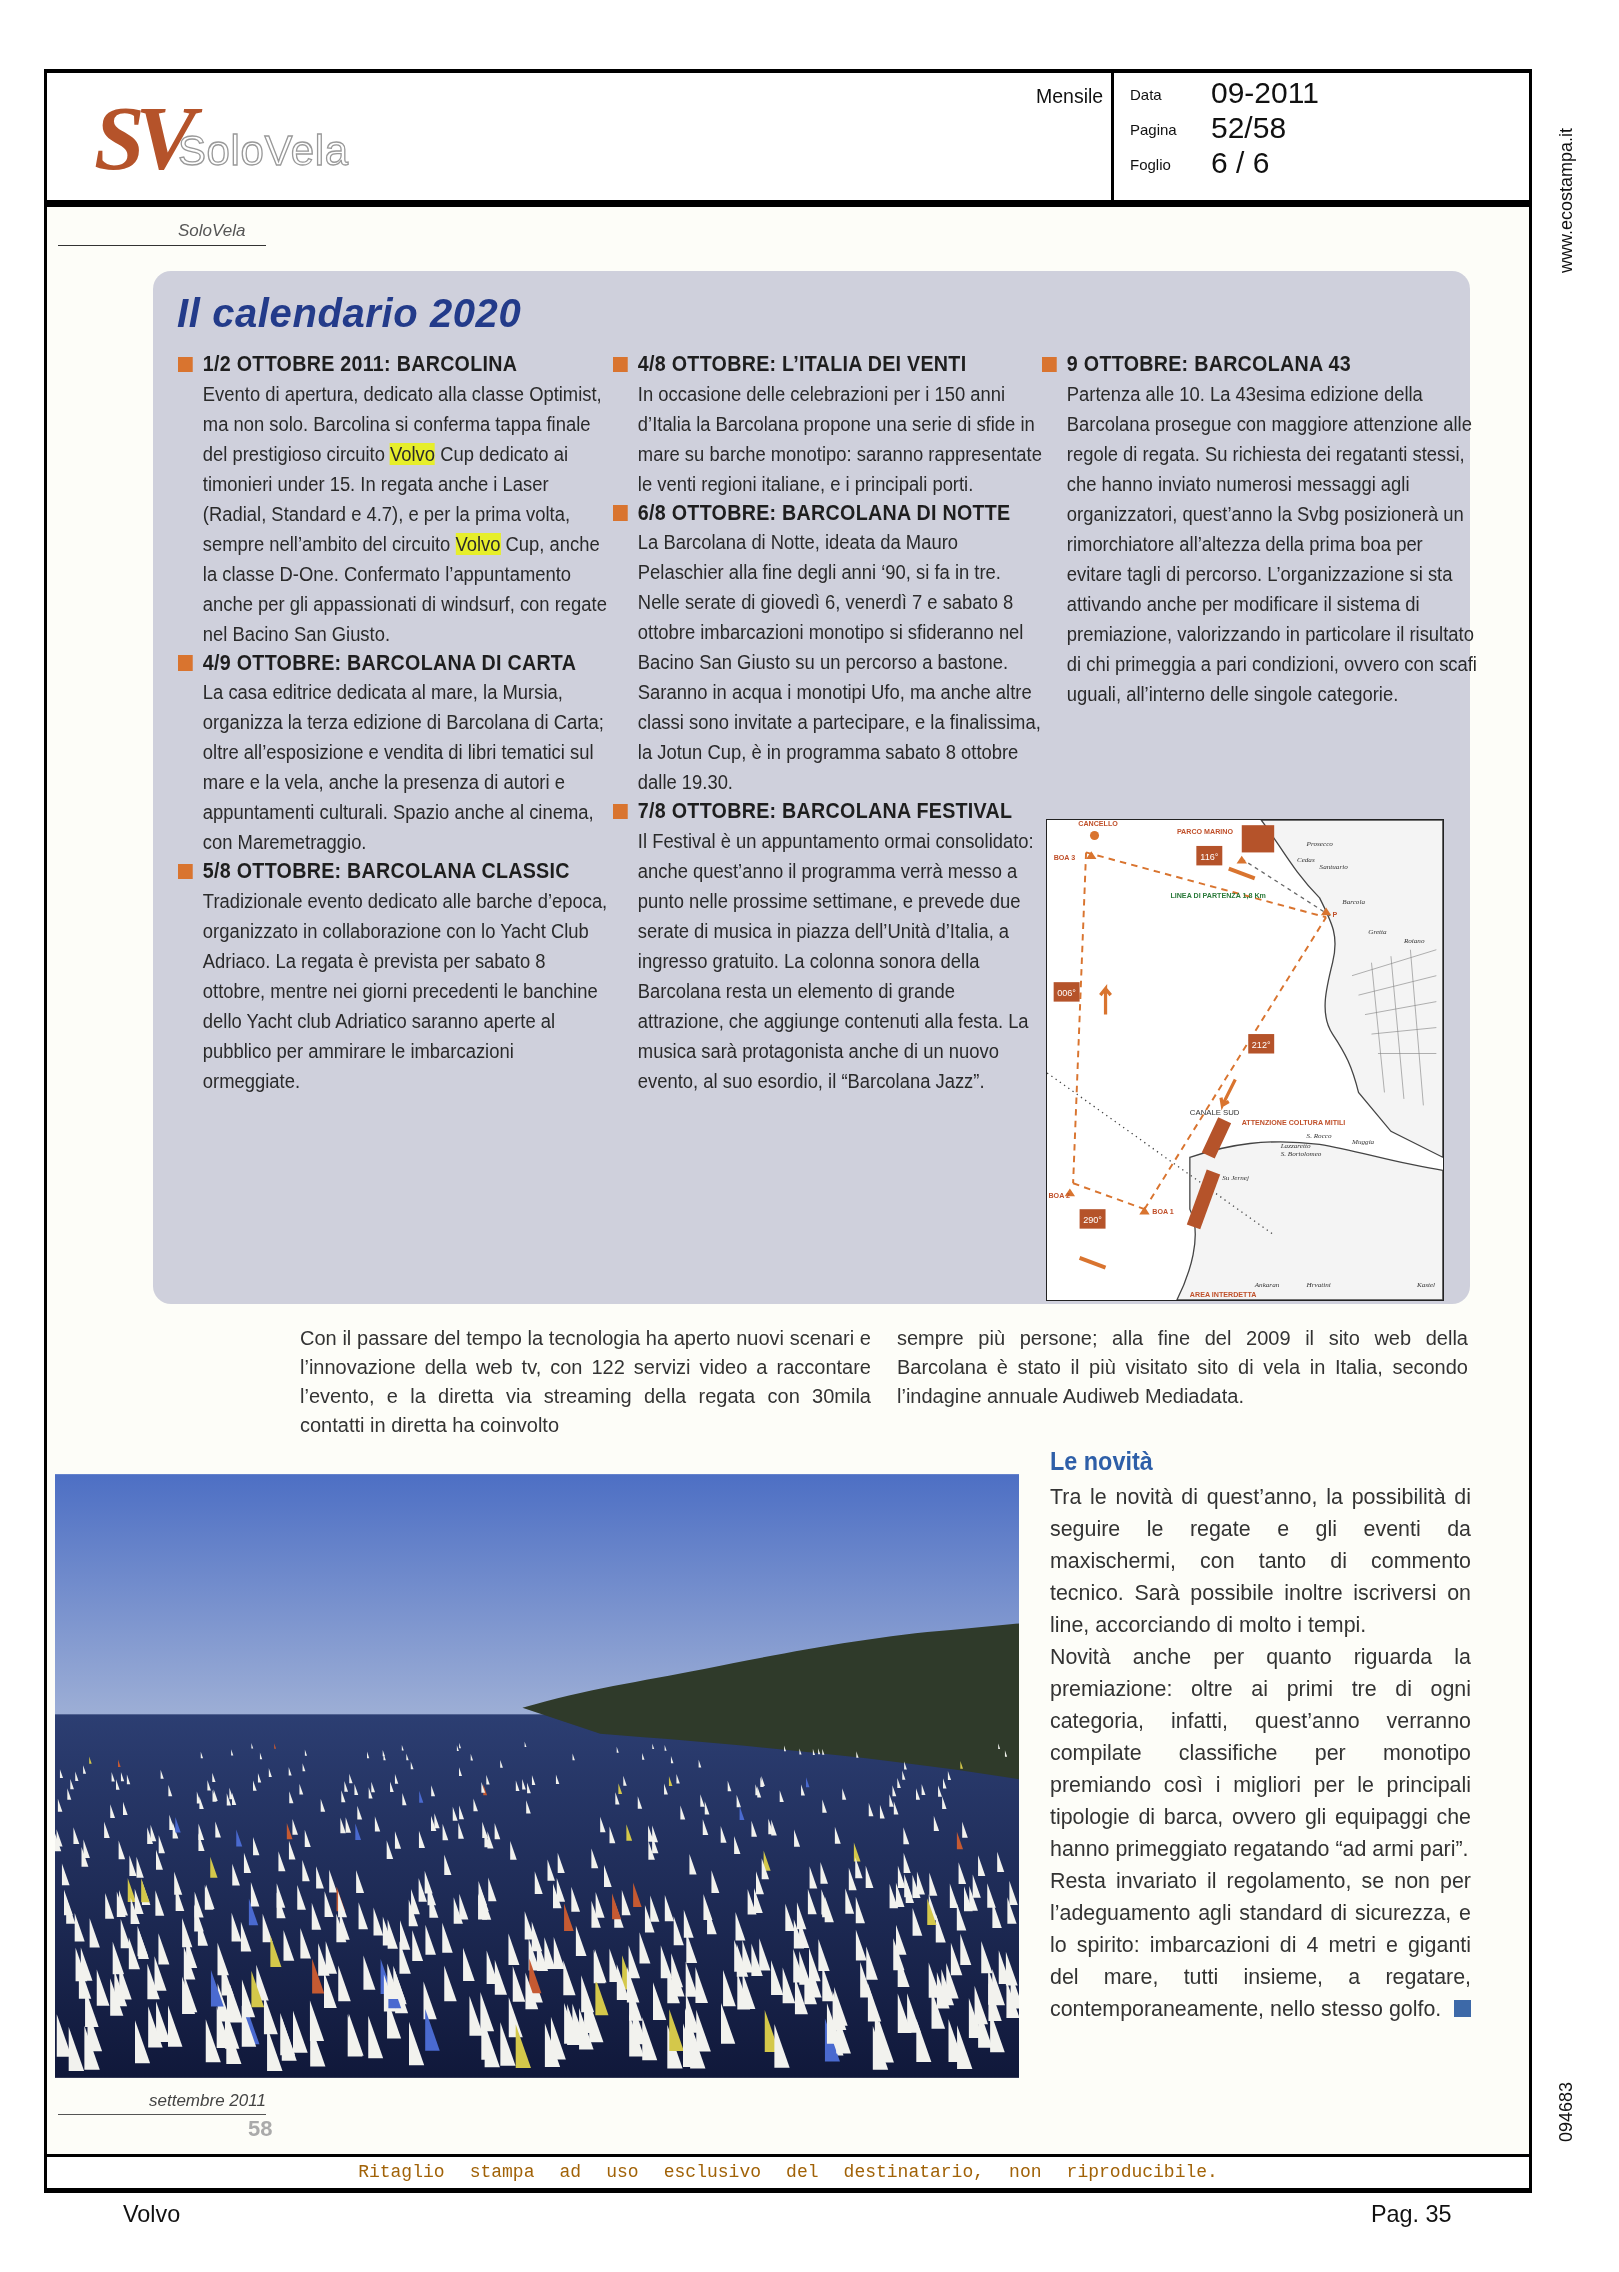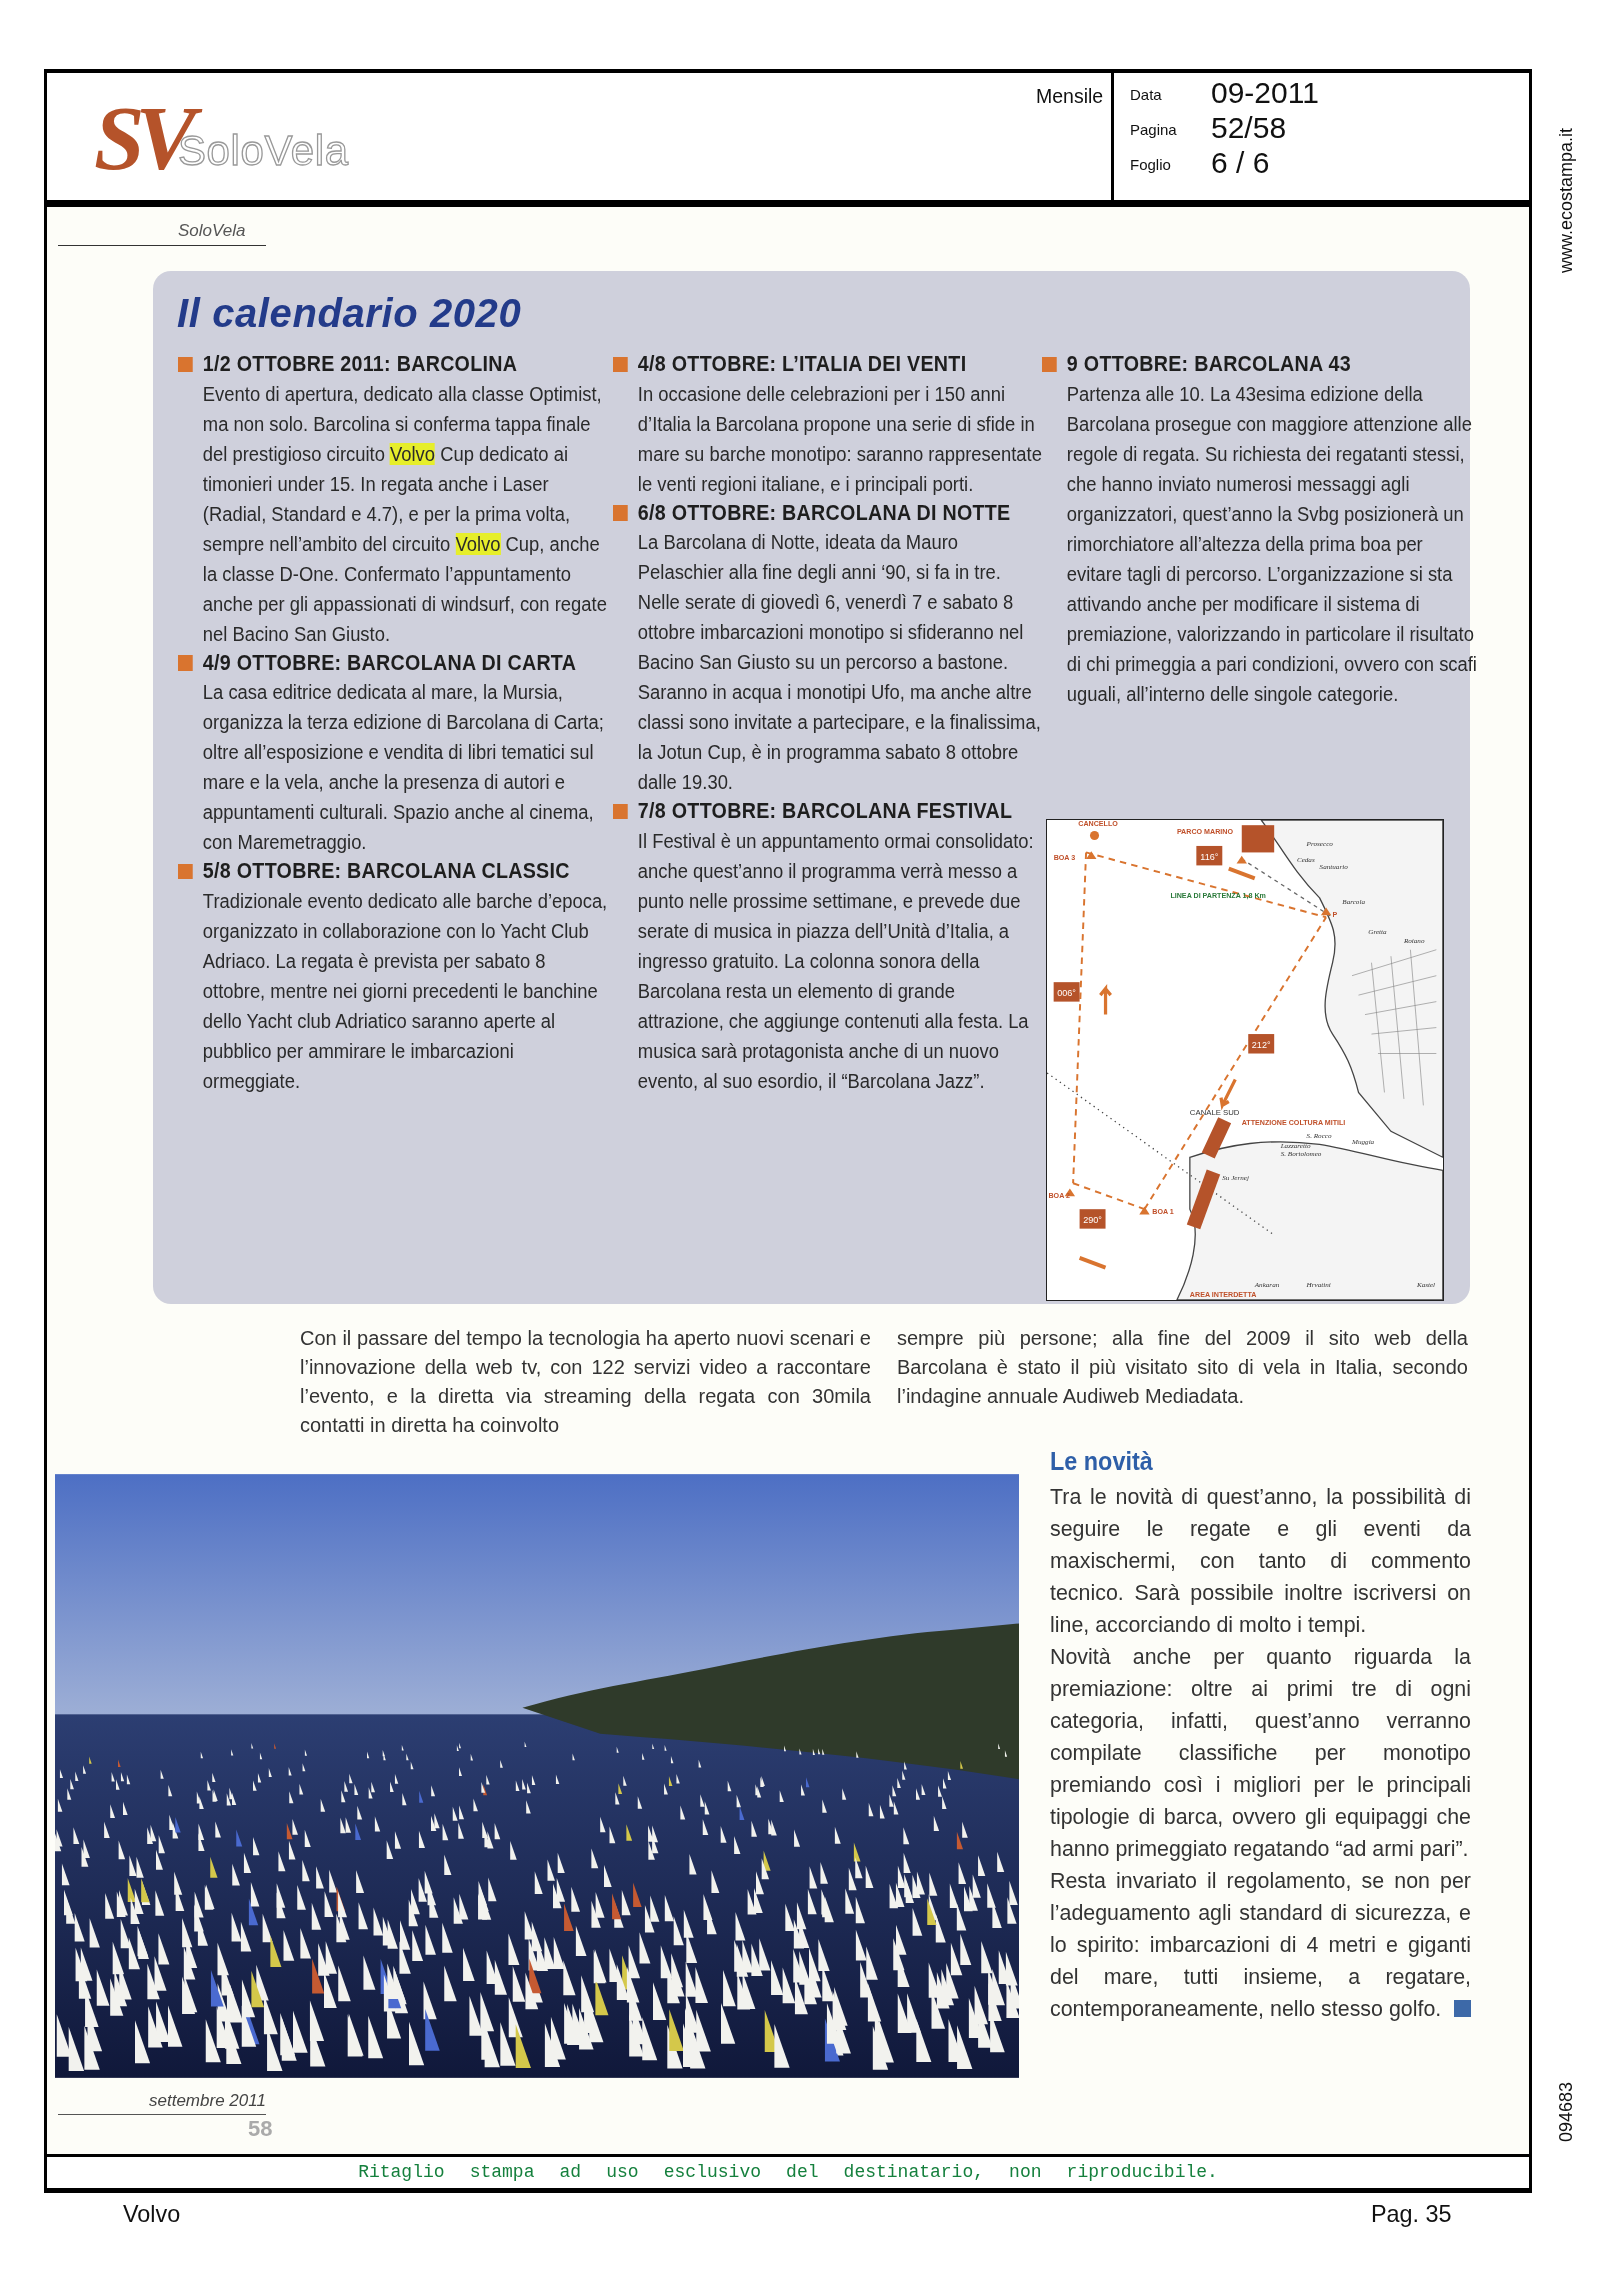--- a/index.html
+++ b/index.html
@@ -39,21 +39,21 @@
   .photo { left: 55px; top: 1474px; width: 964px; height: 604px; }
   .novita-title { left: 1050px; top: 1446px; font-size: 26px; font-weight: bold; color: #2e5fa8; transform: scaleX(0.9); transform-origin: left; }
   .novita-body { left: 1050px; top: 1481px; width: 421px; font-size: 21.4px; line-height: 32px; color: #333; text-align: justify; }
   .end-square { display: inline-block; width: 17px; height: 17px; background: #3d69a8; float: right; margin-top: 6.5px; }
 
   .issue-date { left: 149px; top: 2091px; font-size: 17px; font-style: italic; color: #444; }
   .issue-rule { left: 58px; top: 2114px; width: 208px; height: 1.3px; background: #555; }
   .issue-page { left: 248px; top: 2116px; font-size: 22px; font-weight: bold; color: #aaa; text-align: center; }
 
   .footer-bar { left: 44px; top: 2154px; width: 1482px; height: 31px; border-top: 3.2px solid #000; border-bottom: 5.2px solid #000; border-left: 3.2px solid #000; border-right: 3.2px solid #000; background:#fff; }
-  .footer-note { left: 0; width: 100%; top: 5.2px; text-align: center; font-family: "Liberation Mono", monospace; font-size: 18px; color: #15803d; word-spacing: 14.3px; }
+  .footer-note { left: 0; width: 100%; top: 5.2px; text-align: center; font-family: "Liberation Mono", monospace; font-size: 18px; color: #a16207; word-spacing: 14.3px; }
 
   .side-url { left: 1556px; top: 273px; font-size: 18px; color: #111; transform: rotate(-90deg); transform-origin: left top; white-space: nowrap; }
   .side-code { left: 1556px; top: 2142px; font-size: 18px; color: #111; transform: rotate(-90deg); transform-origin: left top; white-space: nowrap; }
 
   .page-foot-left { left: 123px; top: 2201px; font-size: 23.4px; color: #111; }
   .page-foot-right { left: 1371px; top: 2201px; font-size: 23.4px; color: #111; }
 </style>
 </head>
 <body>
 

